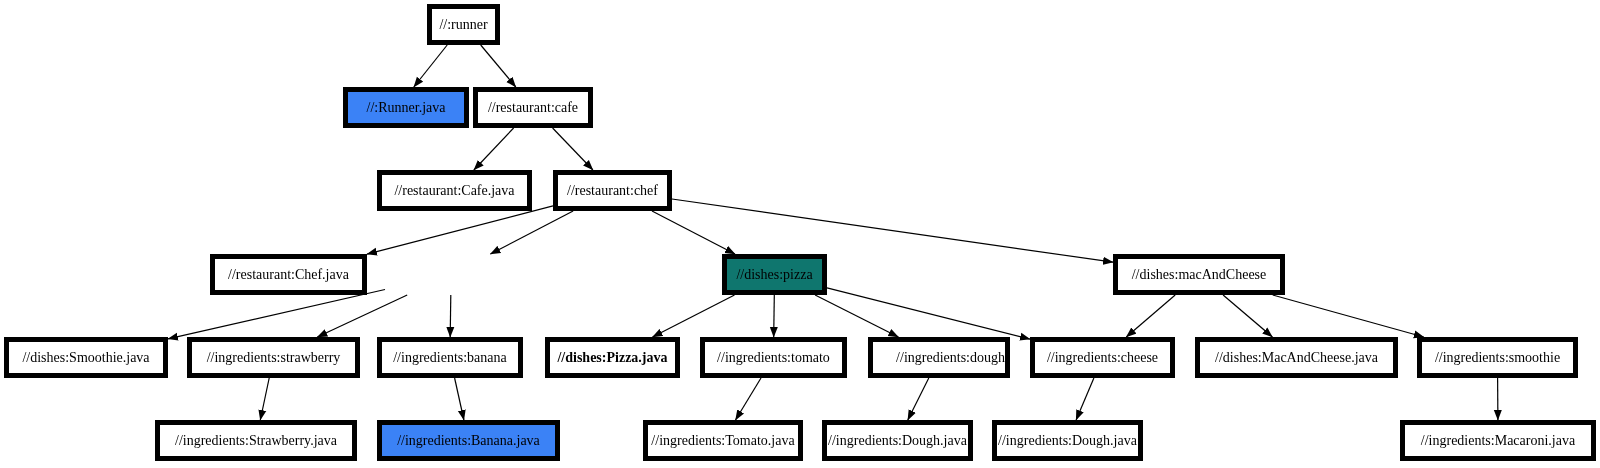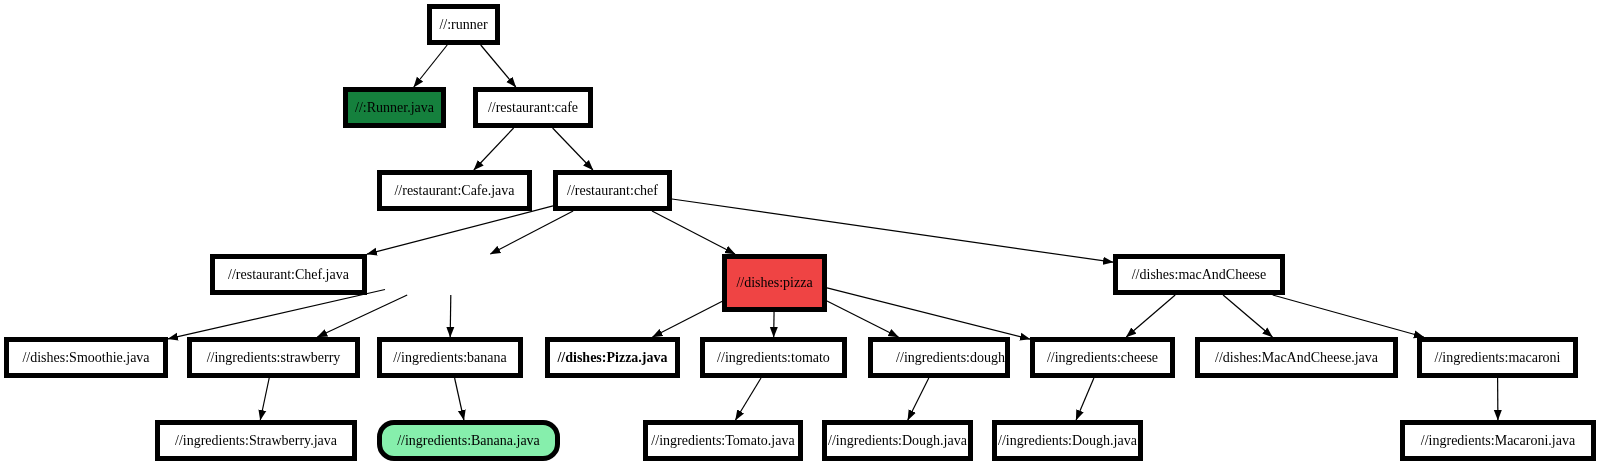--- a/index.html
+++ b/index.html
@@ -70,36 +70,36 @@
       <line x1="1223.1" y1="295.0" x2="1272.4" y2="337.0" stroke="#000000" stroke-width="1.2" marker-end="url(#arrow)"></line>
       <line x1="1272.7" y1="295.0" x2="1423.8" y2="337.0" stroke="#000000" stroke-width="1.2" marker-end="url(#arrow)"></line>
       <line x1="761.0" y1="378.0" x2="735.5" y2="420.0" stroke="#000000" stroke-width="1.2" marker-end="url(#arrow)"></line>
       <line x1="928.8" y1="378.0" x2="907.8" y2="420.0" stroke="#000000" stroke-width="1.2" marker-end="url(#arrow)"></line>
       <line x1="1093.9" y1="378.0" x2="1076.1" y2="420.0" stroke="#000000" stroke-width="1.2" marker-end="url(#arrow)"></line>
       <line x1="1497.6" y1="378.0" x2="1497.9" y2="420.0" stroke="#000000" stroke-width="1.2" marker-end="url(#arrow)"></line>
     </svg>
 <div class="node" style="left: 427px; top: 4px; width: 73px; height: 41px; background: rgb(255, 255, 255); border-color: rgb(0, 0, 0);">
       <span>//:runner</span>
     </div>
-    <div class="node" style="left: 343px; top: 87px; width: 103px; height: 41px; background: #15803d; border-color: rgb(0, 0, 0);">
+    <div class="node" style="left: 343px; top: 87px; width: 126px; height: 41px; background: #3b82f6; border-color: rgb(0, 0, 0);">
       <span>//:Runner.java</span>
     </div>
     <div class="node" style="left: 473px; top: 87px; width: 120px; height: 41px; background: rgb(255, 255, 255); border-color: rgb(0, 0, 0);">
       <span>//restaurant:cafe</span>
     </div>
     <div class="node" style="left: 377px; top: 170px; width: 155px; height: 41px; background: rgb(255, 255, 255); border-color: rgb(0, 0, 0);">
       <span>//restaurant:Cafe.java</span>
     </div>
     <div class="node" style="left: 553px; top: 170px; width: 119px; height: 41px; background: rgb(255, 255, 255); border-color: rgb(0, 0, 0);">
       <span>//restaurant:chef</span>
     </div>
     <div class="node" style="left: 210px; top: 254px; width: 157px; height: 41px; background: rgb(255, 255, 255); border-color: rgb(0, 0, 0);">
       <span>//restaurant:Chef.java</span>
     </div>
-    <div class="node" style="left: 722px; top: 254px; width: 105px; height: 58px; background: #ef4444; border-color: rgb(0, 0, 0);">
+    <div class="node" style="left: 722px; top: 254px; width: 105px; height: 41px; background: #0f766e; border-color: rgb(0, 0, 0);">
       <span>//dishes:pizza</span>
     </div>
     <div class="node" style="left: 1113px; top: 254px; width: 172px; height: 41px; background: rgb(255, 255, 255); border-color: rgb(0, 0, 0);">
       <span>//dishes:macAndCheese</span>
     </div>
     <div class="node" style="left: 4px; top: 337px; width: 164px; height: 41px; background: rgb(255, 255, 255); border-color: rgb(0, 0, 0);">
       <span>//dishes:Smoothie.java</span>
     </div>
     <div class="node" style="left: 187px; top: 337px; width: 173px; height: 41px; background: rgb(255, 255, 255); border-color: rgb(0, 0, 0);">
       <span>//ingredients:strawberry</span>
@@ -116,26 +116,26 @@
     <div class="node" style="left: 868px; top: 337px; width: 142px; height: 41px; background: rgb(255, 255, 255); border-color: rgb(0, 0, 0); justify-content: flex-end;">
       <span>//ingredients:dough</span>
     </div>
     <div class="node" style="left: 1030px; top: 337px; width: 145px; height: 41px; background: rgb(255, 255, 255); border-color: rgb(0, 0, 0);">
       <span>//ingredients:cheese</span>
     </div>
     <div class="node" style="left: 1195px; top: 337px; width: 203px; height: 41px; background: rgb(255, 255, 255); border-color: rgb(0, 0, 0);">
       <span>//dishes:MacAndCheese.java</span>
     </div>
     <div class="node" style="left: 1417px; top: 337px; width: 161px; height: 41px; background: rgb(255, 255, 255); border-color: rgb(0, 0, 0);">
-      <span>//ingredients:macaroni</span>
+      <span>//ingredients:smoothie</span>
     </div>
     <div class="node" style="left: 155px; top: 420px; width: 202px; height: 41px; background: rgb(255, 255, 255); border-color: rgb(0, 0, 0);">
       <span>//ingredients:Strawberry.java</span>
     </div>
-    <div class="node" style="left: 377px; top: 420px; width: 183px; height: 41px; background: #86efac; border-color: rgb(0, 0, 0); border-radius: 17px;">
+    <div class="node" style="left: 377px; top: 420px; width: 183px; height: 41px; background: #3b82f6; border-color: rgb(0, 0, 0);">
       <span>//ingredients:Banana.java</span>
     </div>
     <div class="node" style="left: 643px; top: 420px; width: 160px; height: 41px; background: rgb(255, 255, 255); border-color: rgb(0, 0, 0);">
       <span>//ingredients:Tomato.java</span>
     </div>
     <div class="node" style="left: 822px; top: 420px; width: 151px; height: 41px; background: rgb(255, 255, 255); border-color: rgb(0, 0, 0);">
       <span>//ingredients:Dough.java</span>
     </div>
     <div class="node" style="left: 992px; top: 420px; width: 151px; height: 41px; background: rgb(255, 255, 255); border-color: rgb(0, 0, 0);">
       <span>//ingredients:Dough.java</span>

